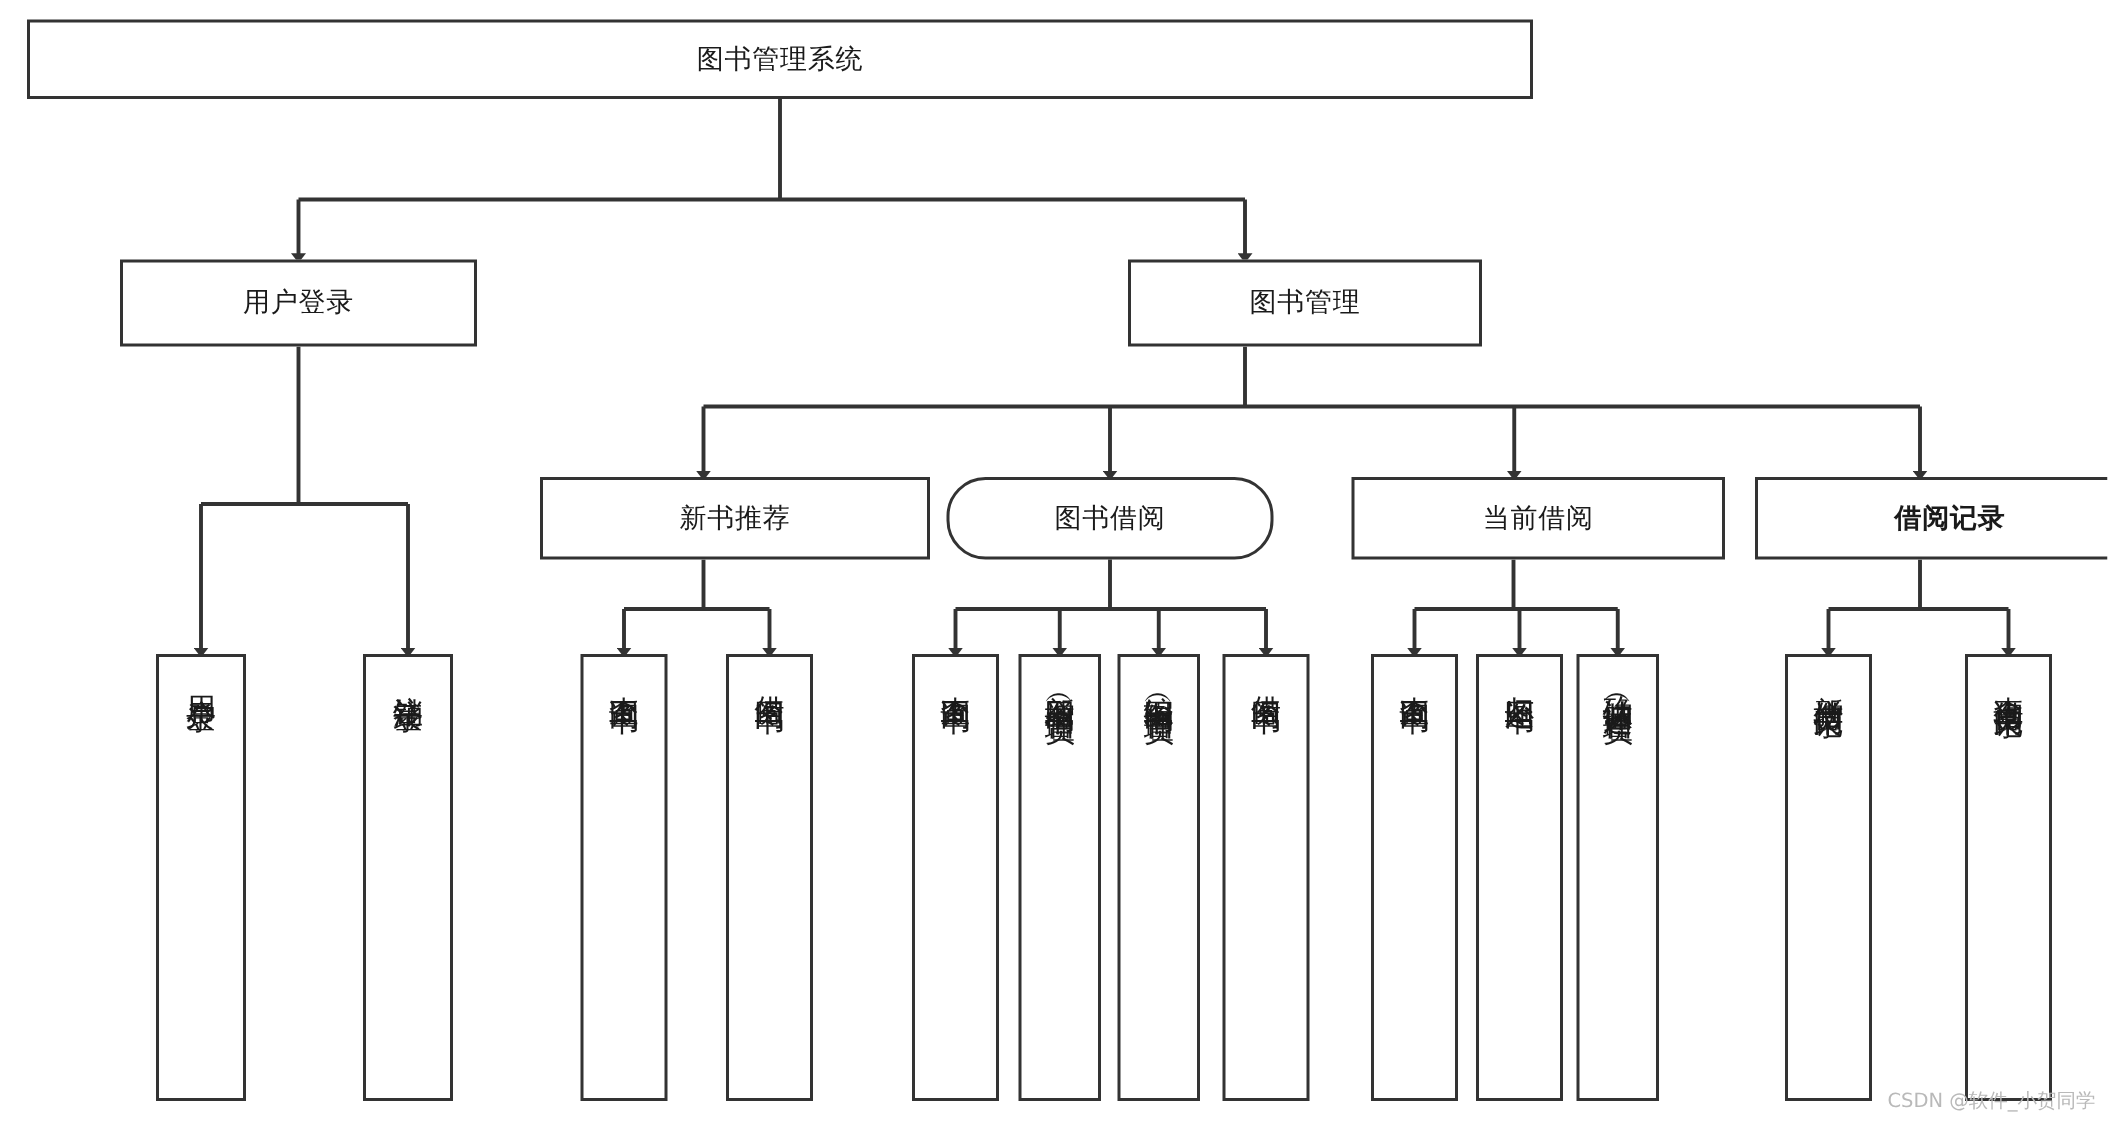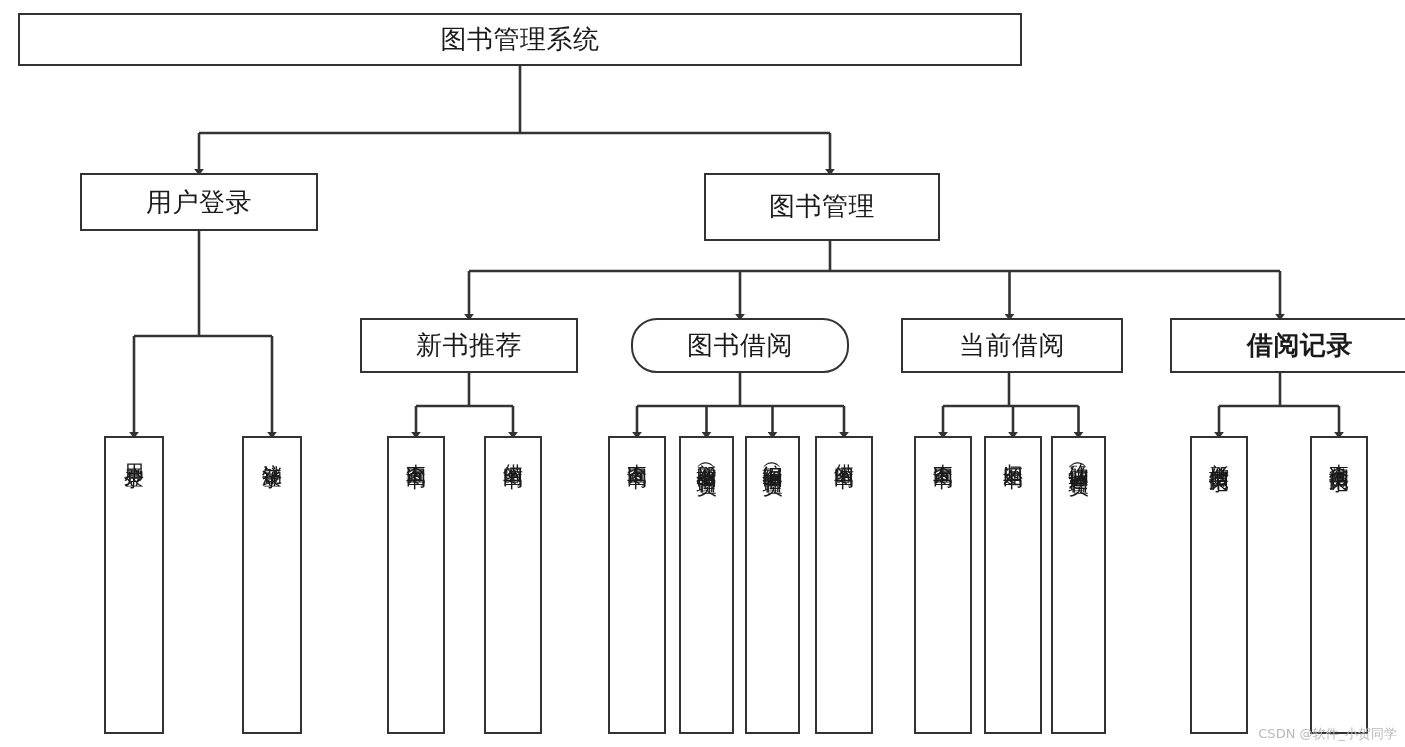--- a/index.html
+++ b/index.html
@@ -40,21 +40,21 @@
   .node .lbl {
     display: block;
     text-align: center;
     line-height: 1.18;
     letter-spacing: 0.5px;
   }
   
   .node.root { border-width: 2px; }
   .node.root .lbl { font-size: 23px; }
   
-  .node.h .lbl { font-size: 26px; }
+  .node.h .lbl { font-size: 18px; }
   
   .node.v .lbl {
     writing-mode: vertical-rl;
     text-orientation: upright;
     font-size: 20px;
     letter-spacing: 2px;
     line-height: 1.05;
     max-height: 100%;
   }
   .node.v {
@@ -119,30 +119,30 @@
         <line x1="1339" y1="406" x2="1339" y2="435" marker-end="url(#arrowhead)"></line>
       </g>
   </svg>
   <div id="node-layer">
       <div class="node root h" style="left: 18px; top: 13px; width: 1004px; height: 53px;">
         <span class="lbl">图书管理系统</span>
       </div>
       <div class="node h" style="left: 80px; top: 173px; width: 238px; height: 58px;">
         <span class="lbl">用户登录</span>
       </div>
-      <div class="node h" style="left: 704px; top: 173px; width: 236px; height: 68px; font-family: Liberation Serif, serif;">
+      <div class="node h" style="left: 752px; top: 173px; width: 236px; height: 58px;">
         <span class="lbl">图书管理</span>
       </div>
-      <div class="node h" style="left: 360px; top: 318px; width: 218px; height: 55px;">
+      <div class="node h" style="left: 360px; top: 318px; width: 260px; height: 55px;">
         <span class="lbl">新书推荐</span>
       </div>
       <div class="node h" style="left: 631px; top: 318px; width: 218px; height: 55px; border-radius: 26px;">
         <span class="lbl">图书借阅</span>
       </div>
-      <div class="node h" style="left: 901px; top: 318px; width: 222px; height: 55px;">
+      <div class="node h" style="left: 901px; top: 318px; width: 249px; height: 55px;">
         <span class="lbl">当前借阅</span>
       </div>
       <div class="node h" style="left: 1170px; top: 318px; width: 260px; height: 55px; font-weight: bold;">
         <span class="lbl">借阅记录</span>
       </div>
       <div class="node v" style="left: 104px; top: 436px; width: 60px; height: 298px;">
         <span class="lbl">用户登录</span>
       </div>
       <div class="node v" style="left: 242px; top: 436px; width: 60px; height: 298px;">
         <span class="lbl">注销登录</span>

